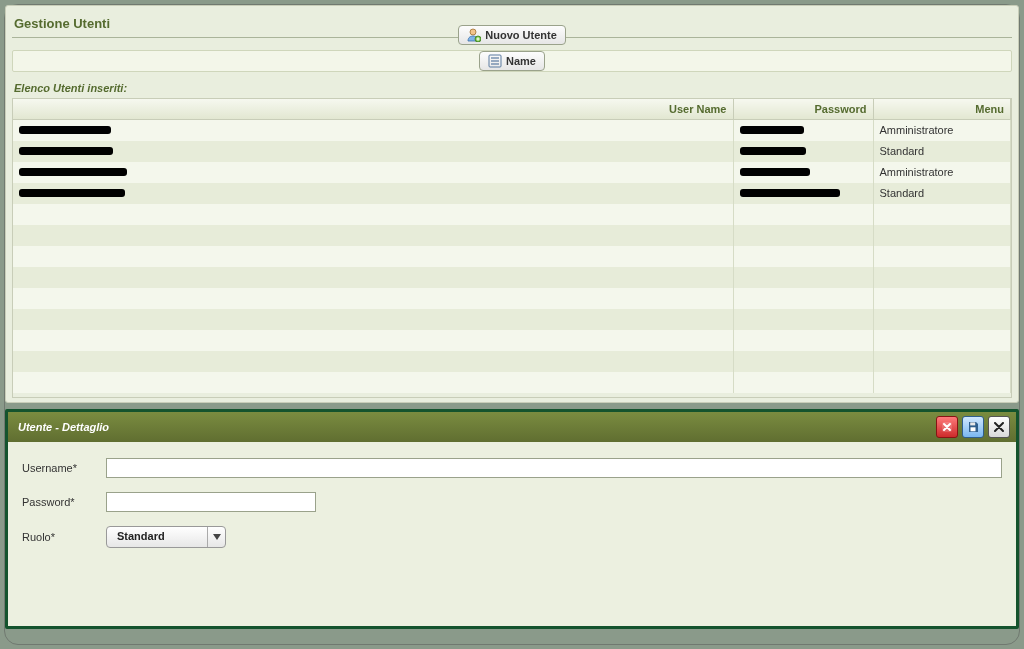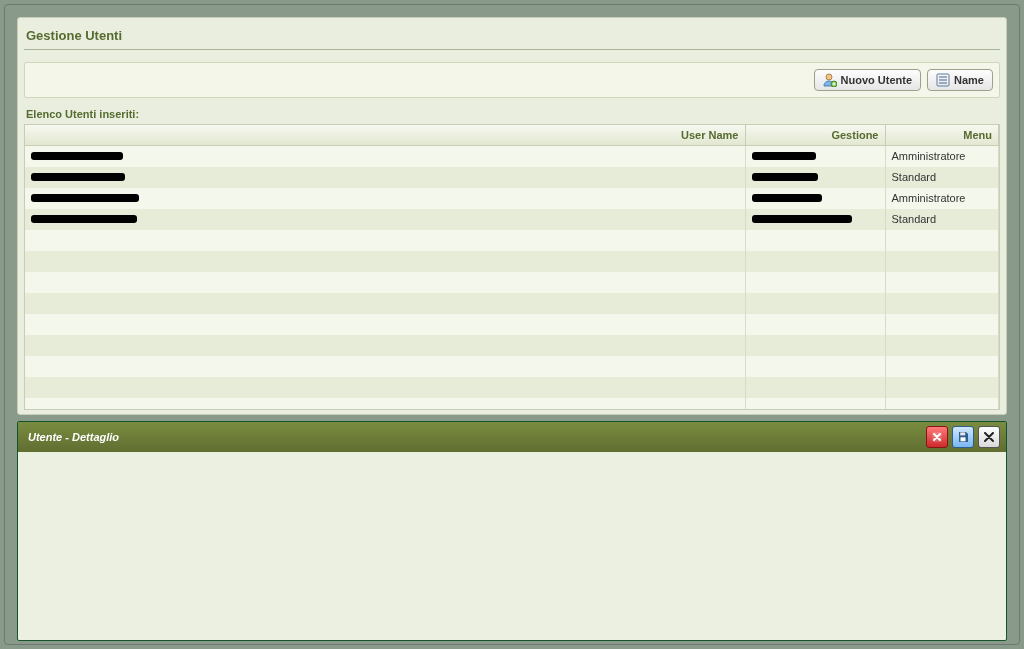--- a/index.html
+++ b/index.html
@@ -9,22 +9,22 @@
     background: #8a9a8a;
     width: 1024px;
     height: 649px;
     overflow: hidden;
   }
   .app-container {
     position: absolute;
     top: 4px; left: 4px; right: 4px; bottom: 4px;
     background: #8a9a8a;
     border: 1px solid #707970;
-    border-radius: 4px;
-    padding: 12px;
+    border-radius: 14px;
+    padding: 0;
   }
   .outer-panel {
     background: #e9eede;
     border-radius: 3px;
     height: 398px;
     padding: 8px 6px 4px 6px;
     border: 1px solid #c8cdb8;
     display: flex;
     flex-direction: column;
   }
@@ -35,44 +35,46 @@
     padding: 2px 0 6px 2px;
   }
   .title-rule {
     border: 0;
     border-top: 1px solid #aab49a;
     margin-bottom: 12px;
   }
   .toolbar-bar {
     background: #f3f6e9;
     border: 1px solid #cfd6bb;
-    height: 36px;
+    height: 22px;
     display: flex;
     justify-content: flex-end;
     align-items: center;
     padding: 0 6px;
     gap: 6px;
     border-radius: 2px;
     margin-bottom: 8px;
+    flex-direction: column;
   }
   .btn {
     display: inline-flex;
     align-items: center;
     gap: 4px;
     background: linear-gradient(#fdfdfd, #e6e6e6);
     border: 1px solid #9aa28b;
     border-radius: 4px;
     padding: 2px 8px;
     height: 22px;
     font-size: 11px;
     cursor: pointer;
     color: #333;
     font-weight: bold;
   }
   .list-caption {
+    font-style: italic;
     font-weight: bold;
     color: #556b2f;
     margin: 2px 2px 4px 2px;
   }
   .table-wrap {
     flex: 1;
     overflow: hidden;
     border: 1px solid #c8cdb8;
   }
   table.grid {
@@ -101,21 +103,21 @@
   table.grid tr:nth-child(even) td { background: #e7ecd9; }
   .redact {
     display: inline-block;
     height: 8px;
     background: #000;
     border-radius: 3px;
   }
   
   .detail-panel {
     margin-top: 6px;
-    border: 1px solid #14532d;
+    border: 3px solid #14532d;
     background: #ecf0e0;
     border-radius: 2px;
     height: 220px;
   }
   .detail-header {
     background: #6e7f39;
     background: linear-gradient(#7a8c40, #606e31);
     color: #fff;
     font-style: italic;
     font-weight: bold;
@@ -223,21 +225,21 @@
     <div class="table-wrap">
       <table class="grid">
         <colgroup>
           <col style="width:720px">
           <col style="width:140px">
           <col>
         </colgroup>
         <thead>
           <tr>
             <th>User Name</th>
-            <th>Gestione</th>
+            <th>Password</th>
             <th>Menu</th>
           </tr>
         </thead>
         <tbody>
           <tr>
             <td><span class="redact" style="width:92px"></span></td>
             <td><span class="redact" style="width:64px"></span></td>
             <td>Amministratore</td>
           </tr>
           <tr>
@@ -320,15 +322,36 @@
           <rect x="3.2" y="1.4" width="5" height="3" fill="#e8e8e8"></rect>
           <rect x="3.5" y="6.3" width="5" height="4" fill="#fff"></rect>
         </svg>
       </span>
       <span class="icon-btn close">
         <svg width="10" height="10" viewBox="0 0 10 10">
           <path d="M1 1 L9 9 M9 1 L1 9" stroke="#222" stroke-width="2" stroke-linecap="round"></path>
         </svg>
       </span>
     </div>
+    <div class="detail-body">
+      <div class="form-row">
+        <label>Username*</label>
+        <input class="text-input full" type="text" value="" style="">
+      </div>
+      <div class="form-row">
+        <label>Password*</label>
+        <input class="text-input mid" type="text" value="" style="">
+      </div>
+      <div class="form-row">
+        <label>Ruolo*</label>
+        <div class="combo">
+          <span class="val">Standard</span>
+          <span class="arrow">
+            <svg width="8" height="6" viewBox="0 0 8 6">
+                <path d="M0 0 L8 0 L4 6 Z" fill="#444"></path>
+              </svg>
+          </span>
+        </div>
+      </div>
+    </div>
   </div>
 
 </div>
 
 </body></html>

